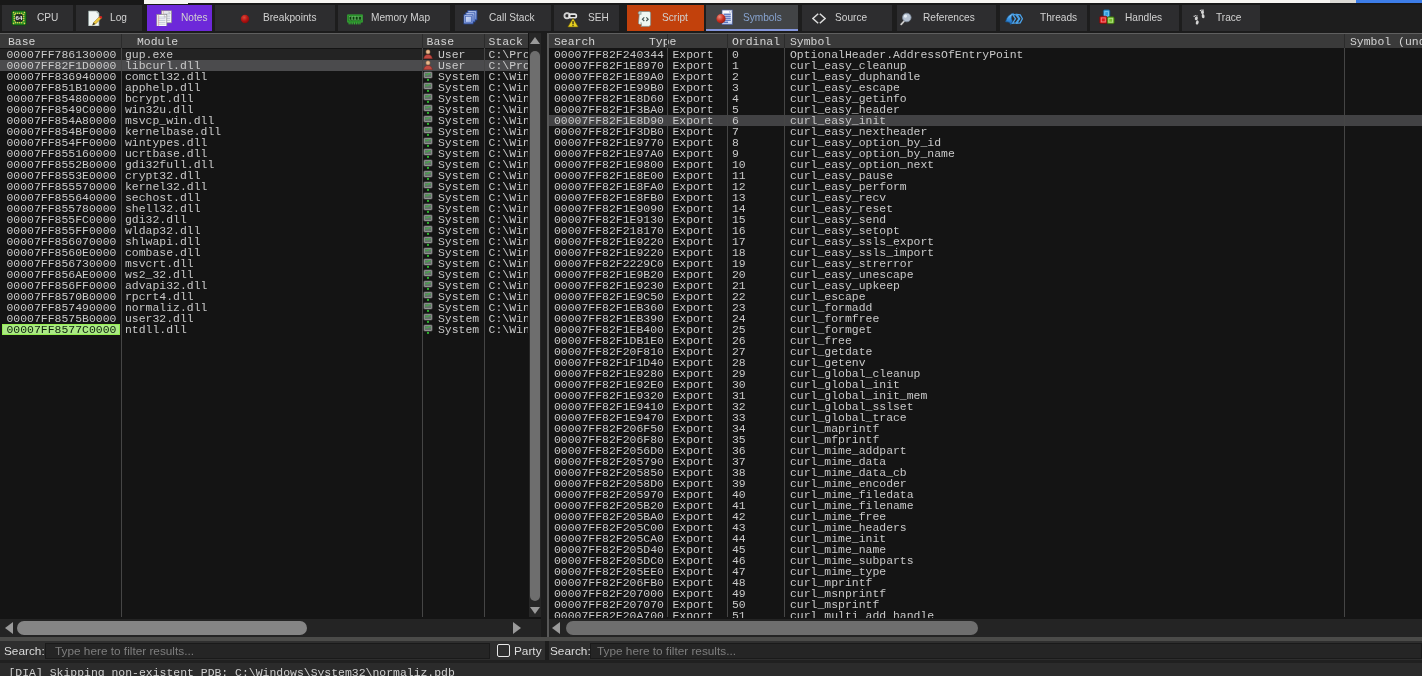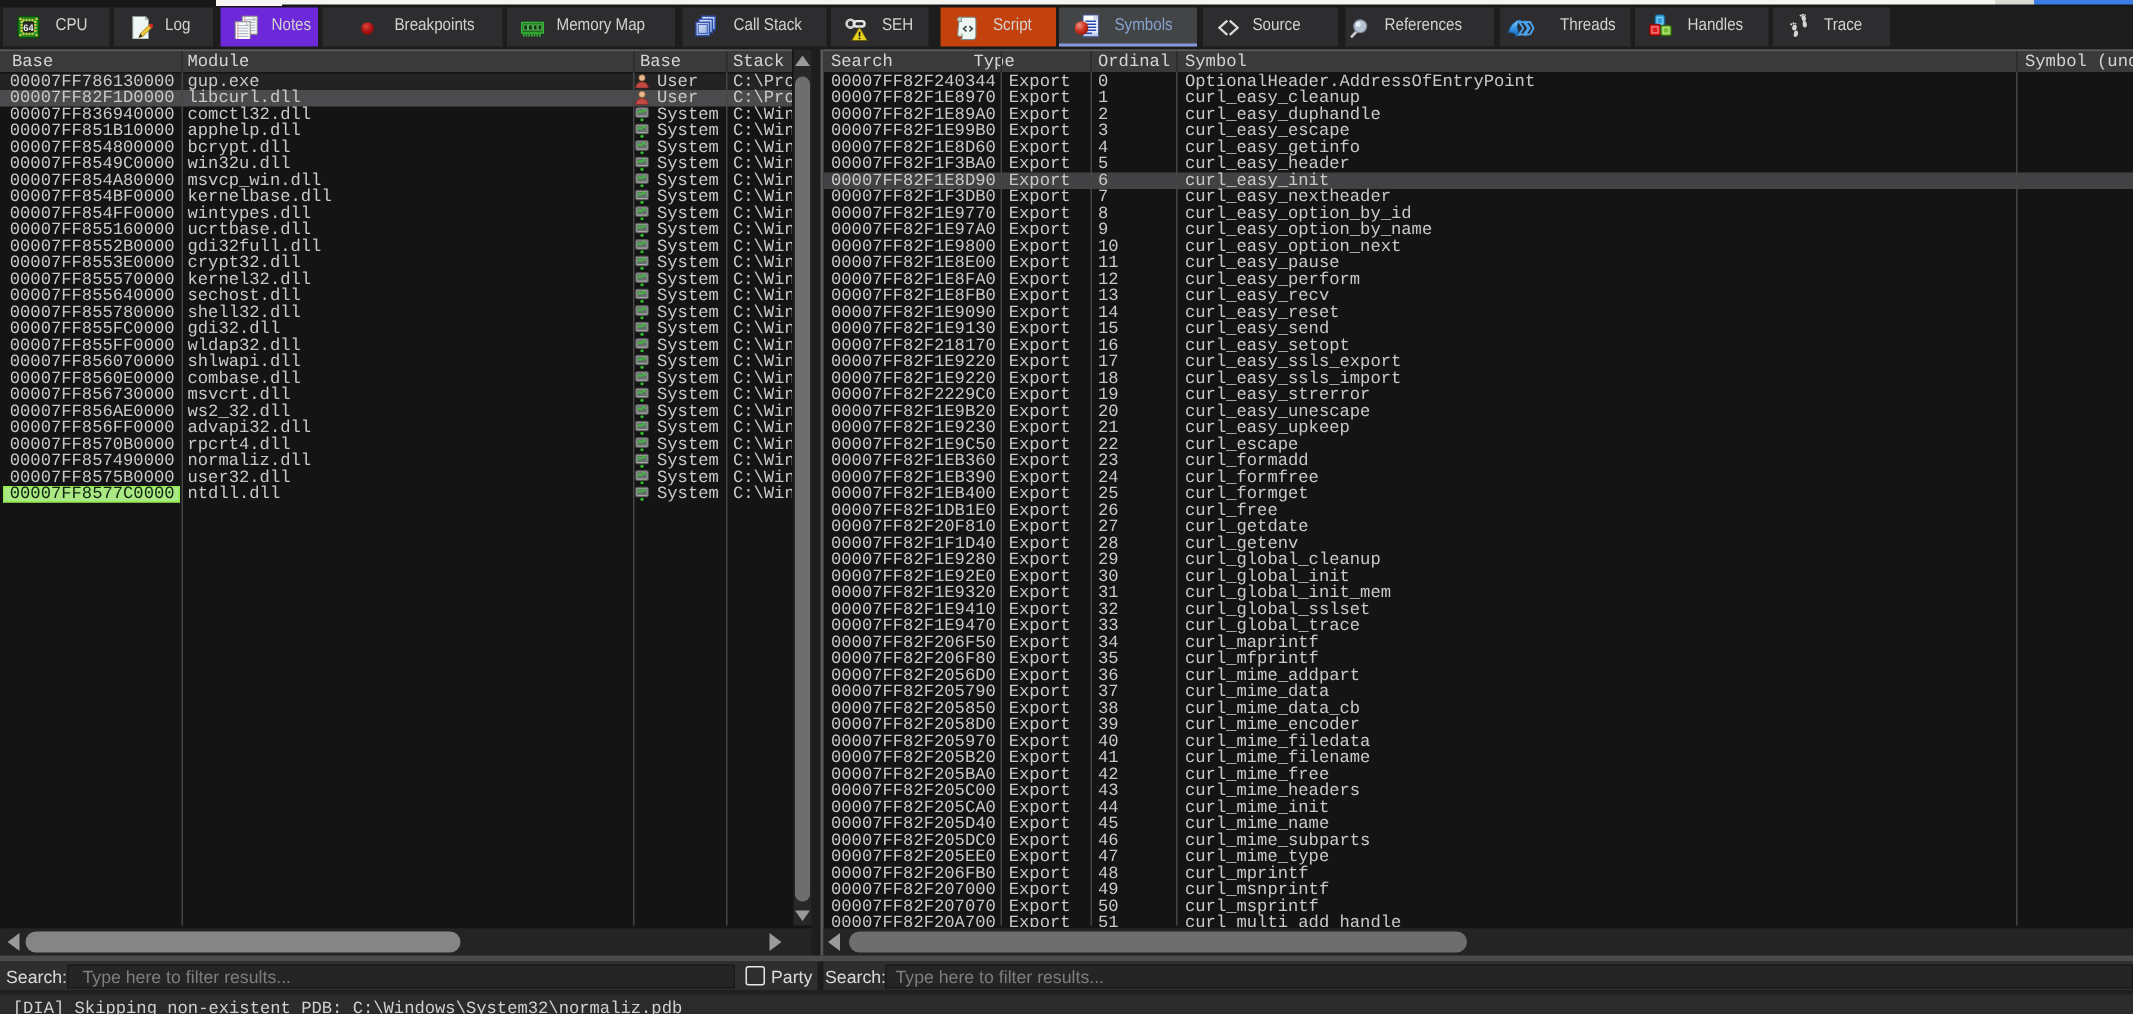--- a/index.html
+++ b/index.html
@@ -261,21 +261,21 @@
     </div>
 <div class="lbl" style="left:34.40000000000009px;color:#d2d2d2">Trace</div>
 </div>
 <div class="abs" style="left:706.2px;top:29px;width:91.6px;height:2px;background:#8496dc"></div>
 <div class="abs" style="left:0;top:33px;width:541px;height:586px;background:#141414"></div>
 <div class="abs" style="left:549px;top:33px;width:873px;height:586px;background:#141414"></div>
 <div class="abs" style="left:541px;top:33px;width:8px;height:604px;background:#1d1d1d"></div>
 <div class="abs" style="left:547px;top:33px;width:1.5px;height:604px;background:#585858"></div>
 <div class="abs" style="left:0;top:33px;width:528px;height:15px;background:#3a3a3a;border-top:1px solid #5f5f5f"></div>
 <div class="hdr" style="left:8px;top:34.8px">Base</div>
-<div class="hdr" style="left:125px;top:34.8px">Module</div>
+<div class="hdr" style="left:137px;top:34.8px">Module</div>
 <div class="hdr" style="left:426.6px;top:34.8px">Base</div>
 <div class="hdr" style="left:488.6px;top:34.8px">Stack</div>
 <div class="abs" style="left:121px;top:34px;width:1px;height:14px;background:#2b2b2b"></div>
 <div class="abs" style="left:422px;top:34px;width:1px;height:14px;background:#2b2b2b"></div>
 <div class="abs" style="left:484px;top:34px;width:1px;height:14px;background:#2b2b2b"></div>
 <div class="abs" style="left:0;top:48.9px;width:528px;height:11.0px;background:#232323"></div>
 <div class="abs" style="left:0;top:59.9px;width:528px;height:11.0px;background:#4b4b4d"></div>
 <div class="abs" style="left:2px;top:323.9px;width:118px;height:11.0px;background:#abe985;border:1.5px solid #94ec50"></div>
 <div class="vline" style="left:121px;top:48px;height:569px"></div>
 <div class="vline" style="left:422px;top:48px;height:569px"></div>

